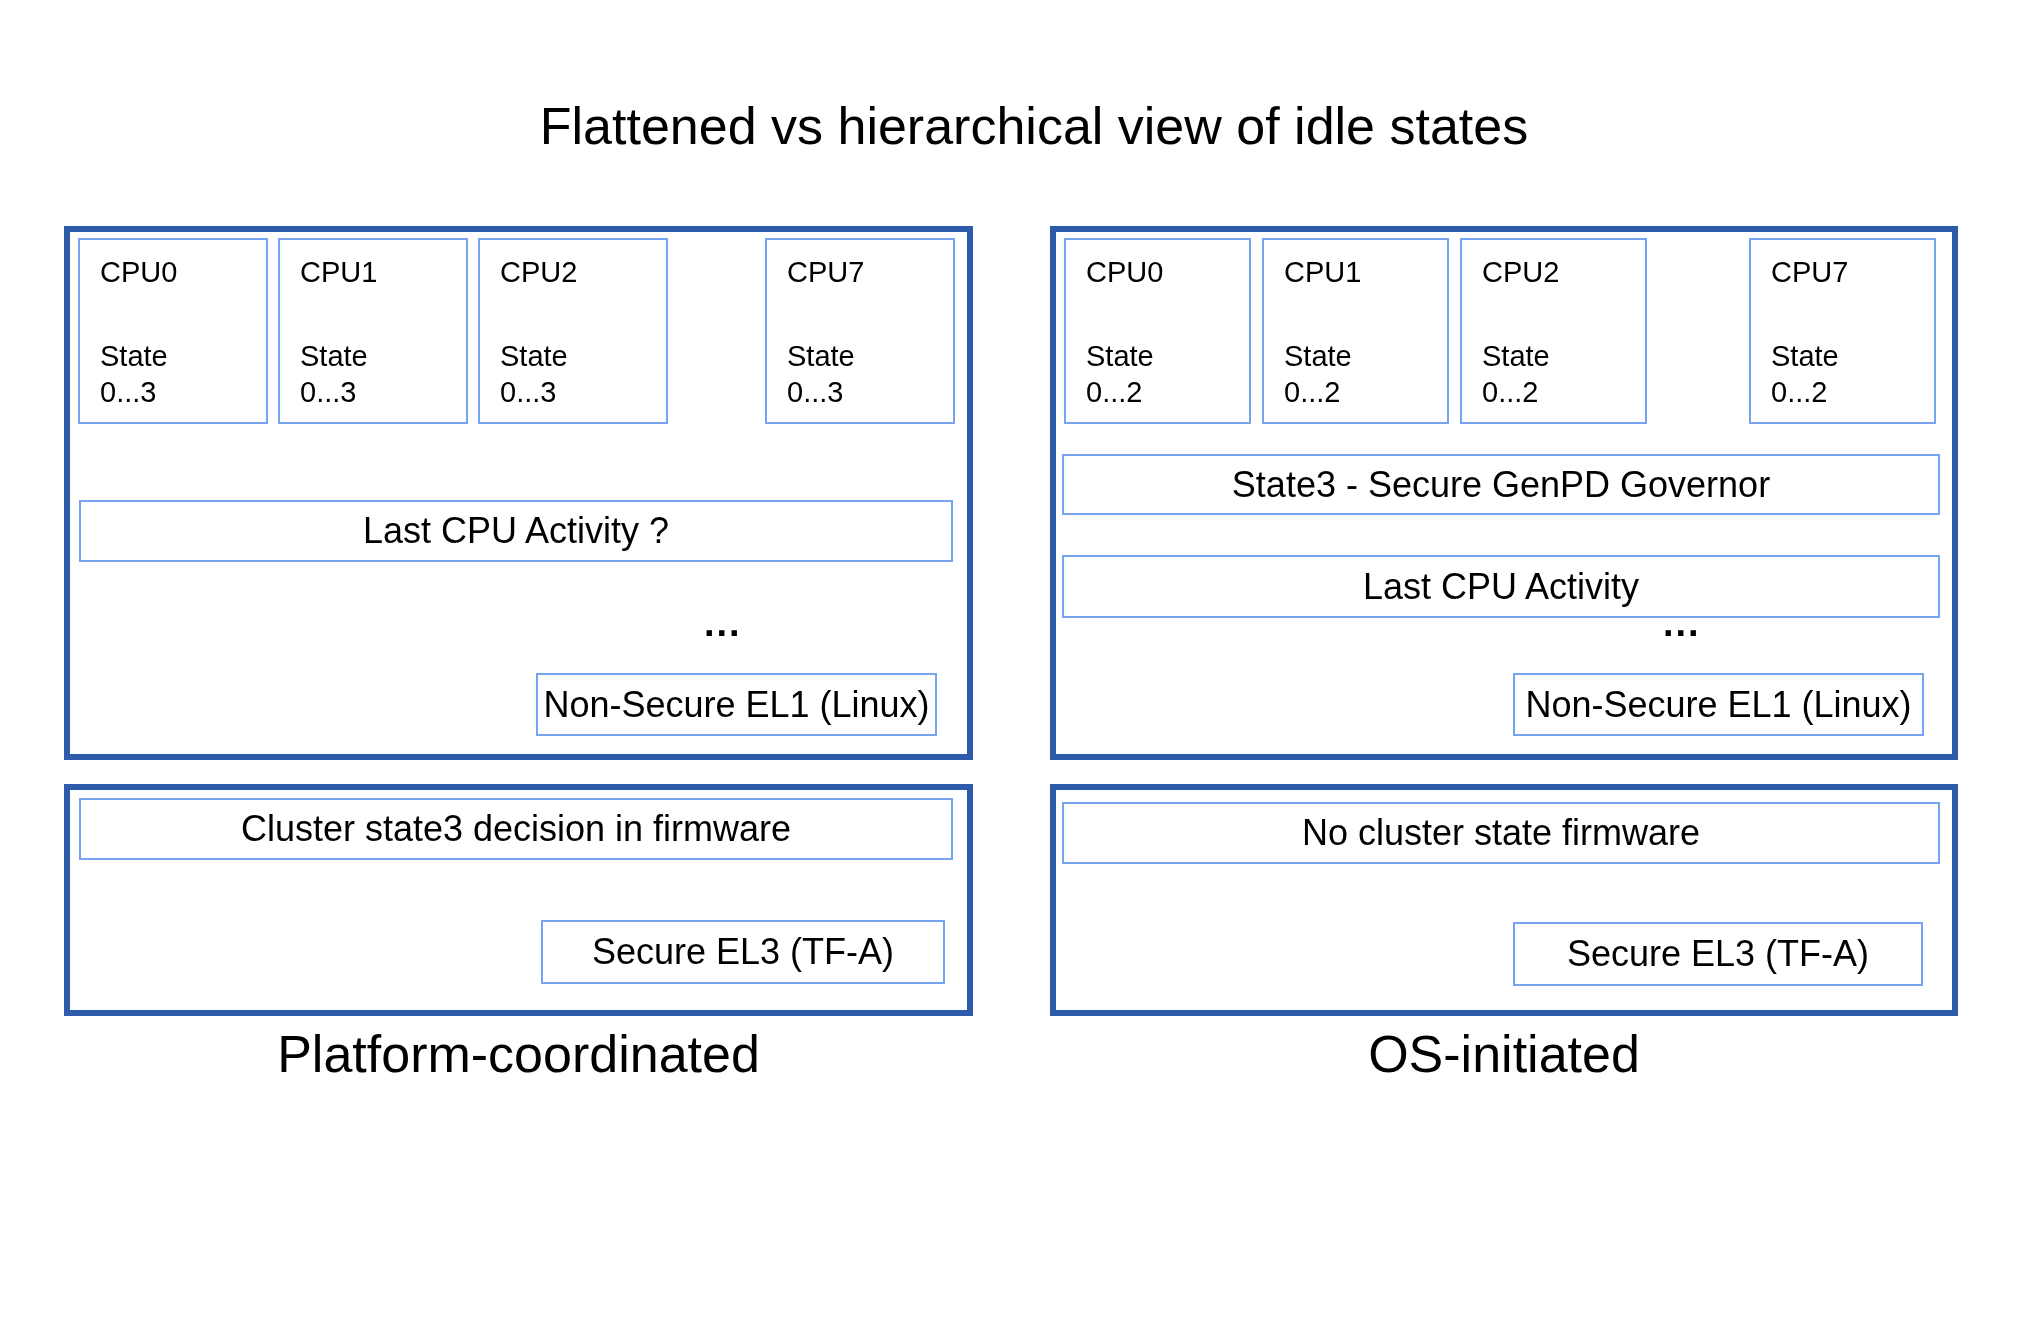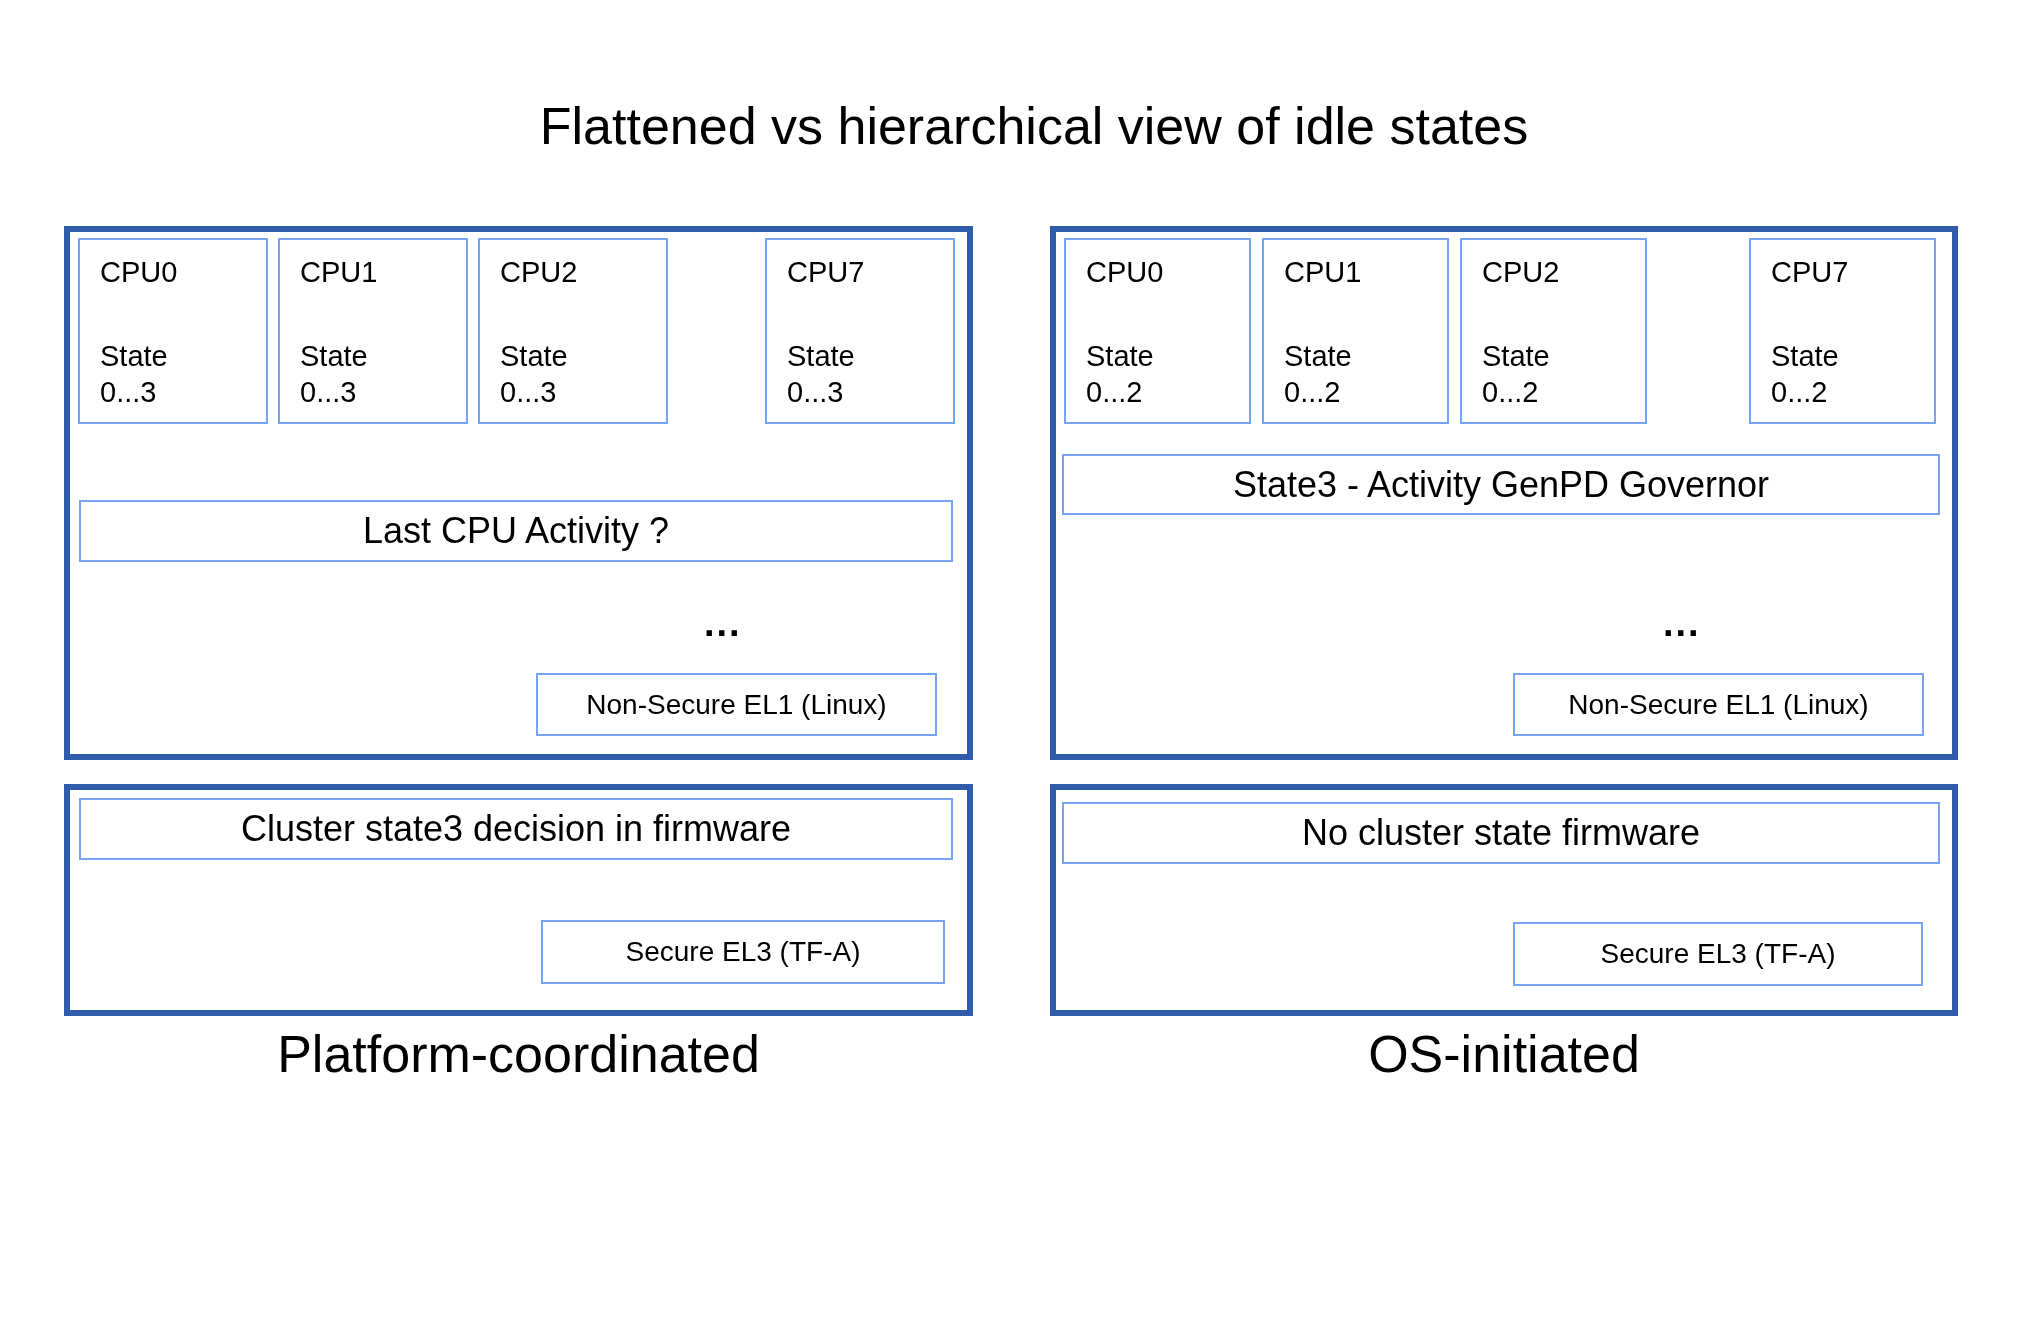--- a/index.html
+++ b/index.html
@@ -65,21 +65,21 @@
   #right-bar1{left:6px;top:222px;width:878px;height:61px;}
   #right-bar2{left:6px;top:323px;width:878px;height:63px;}
   #left-b-bar{left:9px;top:8px;width:874px;height:62px;}
   #right-b-bar{left:6px;top:12px;width:878px;height:62px;}
 
   .corner{
     position:absolute;
     border:2px solid var(--inner);
     box-sizing:border-box;
     display:flex;align-items:center;justify-content:center;
-    font-size:28px;
+    font-size:36px;
     background:var(--bg);
   }
   #left-ns{left:466px;top:441px;width:401px;height:63px;}
   #right-ns{left:457px;top:441px;width:411px;height:63px;}
   #left-se{left:471px;top:130px;width:404px;height:64px;}
   #right-se{left:457px;top:132px;width:410px;height:64px;}
 
   .caption{
     position:absolute;top:1026px;
     text-align:center;font-size:52px;line-height:1.1;
@@ -158,21 +158,22 @@
       </div>
     </div>
     <div class="dots">...</div>
     <div class="cpu-card r3">
       <div>CPU7</div>
       <div>
         <div>State</div>
         <div>0...2</div>
       </div>
     </div>
-    <div class="bar" id="right-bar1">State3 - Activity GenPD Governor</div>
+    <div class="bar" id="right-bar1">State3 - Secure GenPD Governor</div>
+    <div class="bar" id="right-bar2">Last CPU Activity</div>
     <div class="corner" id="right-ns">Non-Secure EL1 (Linux)</div>
   </div>
 
   <div class="outer-box" id="right-b">
     <div class="bar" id="right-b-bar">No cluster state firmware</div>
     <div class="corner" id="right-se">Secure EL3 (TF-A)</div>
   </div>
 
   <div class="caption" id="right-caption">OS-initiated</div>
 

